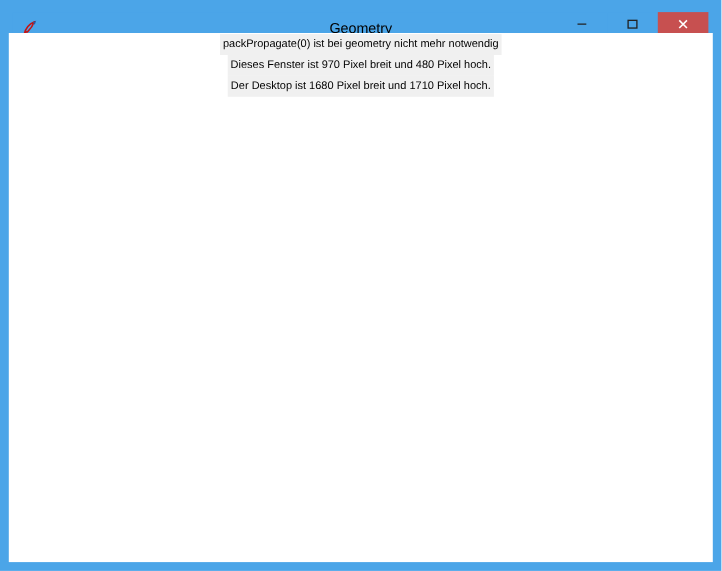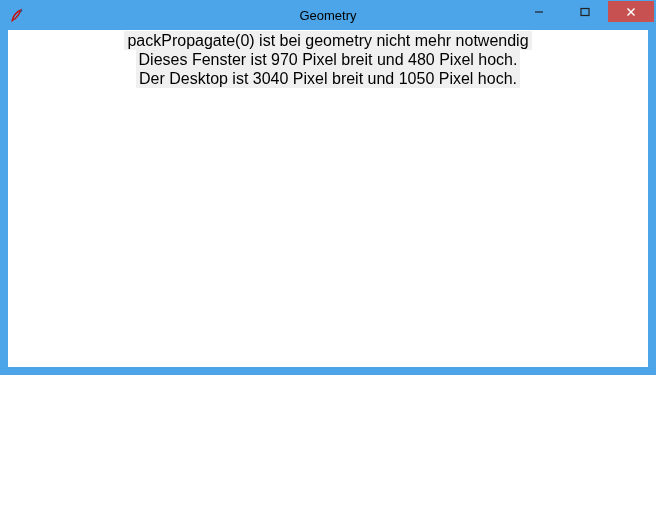--- a/index.html
+++ b/index.html
@@ -6,23 +6,23 @@
   html, body {
     margin: 0;
     padding: 0;
     width: 656px;
     height: 519px;
     overflow: hidden;
     font-family: "Segoe UI", Tahoma, Arial, sans-serif;
   }
   .window {
     width: 656px;
-    height: 375px;
+    height: 519px;
     background: #4ba5e8;
-    padding: 1px;
+    padding: 11px;
     position: relative;
   }
   .titlebar {
     height: 29px;
     background: #4ba5e8;
     display: flex;
     align-items: center;
     position: relative;
   }
   .titlebar-icon {
@@ -77,21 +77,21 @@
     overflow: hidden;
   }
   .labels {
     display: flex;
     flex-direction: column;
     align-items: center;
     padding-top: 1px;
   }
   .tk-label {
     font-family: Tahoma, "Segoe UI", Arial, sans-serif;
-    font-size: 16px;
+    font-size: 10px;
     color: #000;
     background: #f0f0f0;
     padding: 2px 3px;
     line-height: 15px;
     text-align: center;
   }
 </style>
 </head>
 <body>
 
@@ -122,17 +122,17 @@
           <line x1="8.5" y1="1.5" x2="1.5" y2="8.5" stroke="#fff" stroke-width="1.4"></line>
         </svg>
       </div>
     </div>
   </div>
 
   <div class="client-area">
     <div class="labels">
       <div class="tk-label">packPropagate(0) ist bei geometry nicht mehr notwendig</div>
       <div class="tk-label">Dieses Fenster ist 970 Pixel breit und 480 Pixel hoch.</div>
-      <div class="tk-label">Der Desktop ist 3040 Pixel breit und 1050 Pixel hoch.</div>
+      <div class="tk-label">Der Desktop ist 1680 Pixel breit und 1710 Pixel hoch.</div>
     </div>
   </div>
 
 </div>
 
 </body></html>

